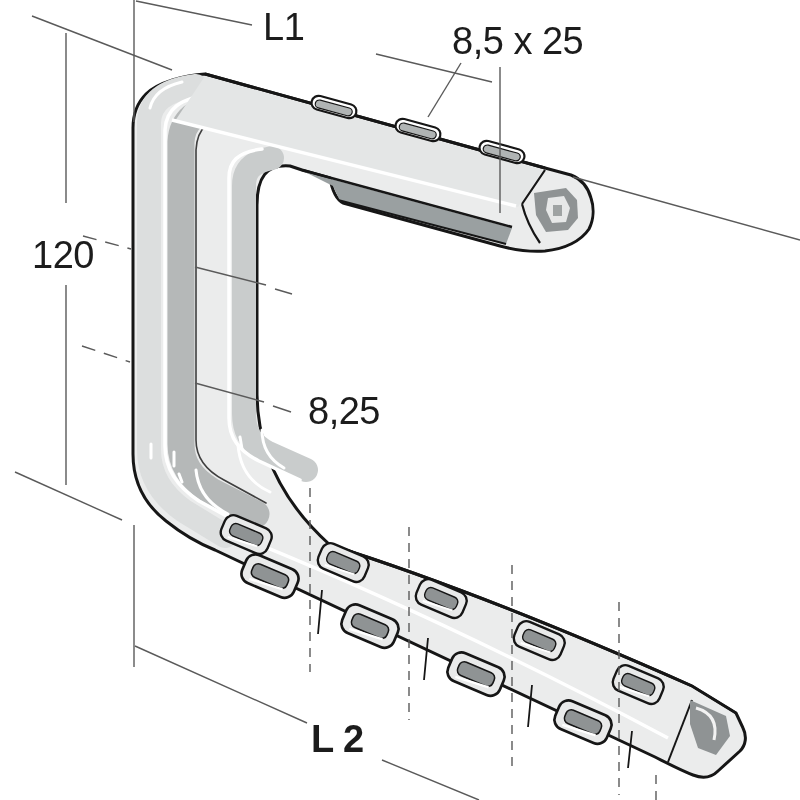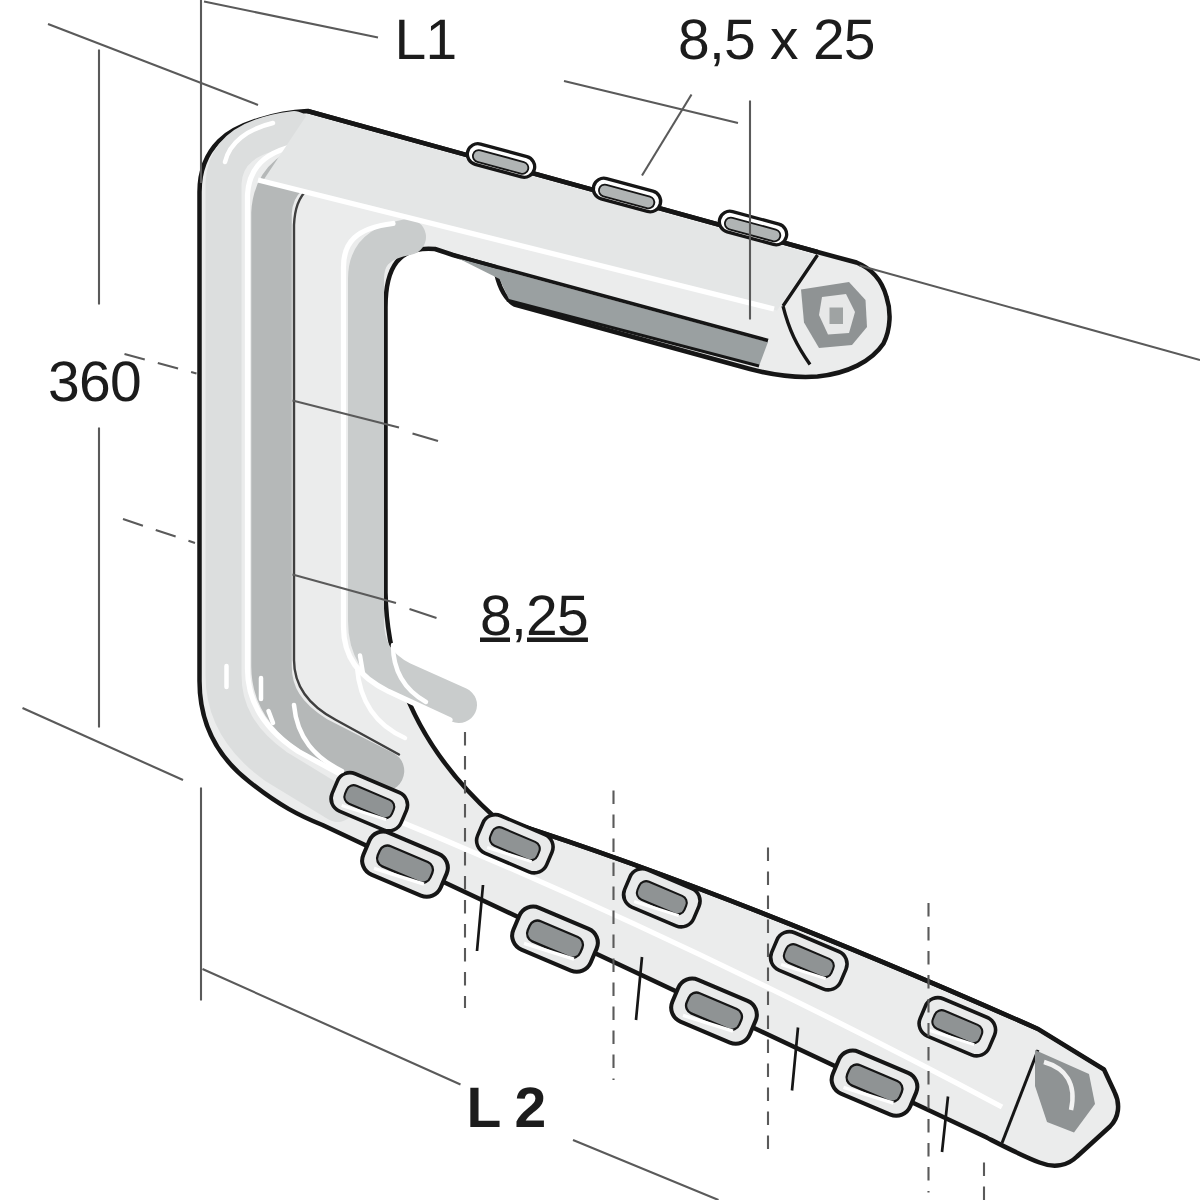--- a/index.html
+++ b/index.html
@@ -180,18 +180,18 @@
       <path d="M310,488 L310,672"></path>
       <path d="M409,527 L409,720"></path>
       <path d="M512,565 L512,767"></path>
       <path d="M619,602 L619,795"></path>
       <path d="M656,775 L656,800"></path>
     </g>
   </g>
 </svg>
 
 <div class="dim-label" style="left:263px;top:8px;">L1</div>
-<div class="dim-label" style="left:452px;top:8px;">8,5 x 25</div>
-<div class="dim-label" style="left:32px;top:236px;">360</div>
-<div class="dim-label" style="left:320px;top:392px;text-decoration:underline;">8,25</div>
+<div class="dim-label" style="left:452px;top:22px;">8,5 x 25</div>
+<div class="dim-label" style="left:32px;top:236px;">120</div>
+<div class="dim-label" style="left:308px;top:392px;">8,25</div>
 <div class="dim-label" style="left:311px;top:720px;font-weight:bold;">L 2</div>
 
 </div>
 
 </body></html>

